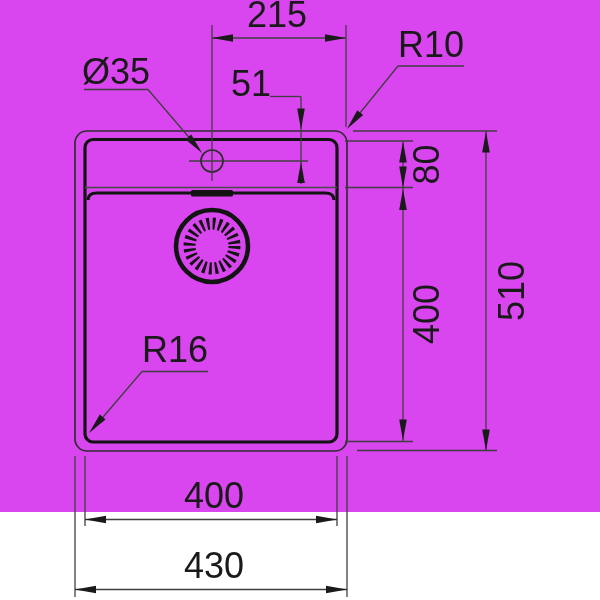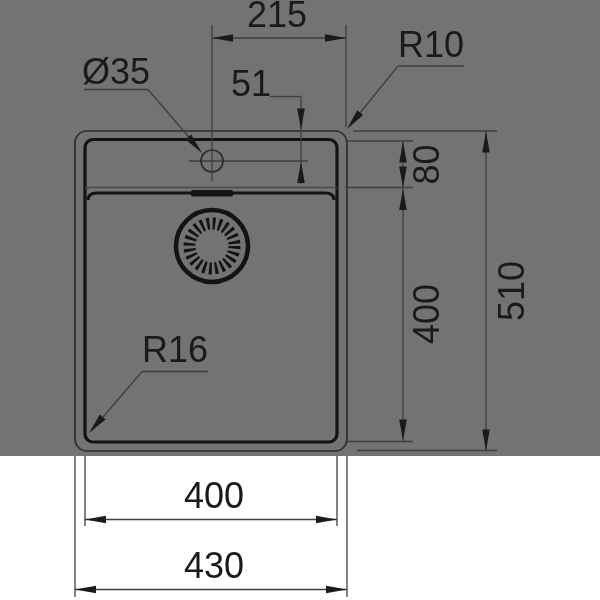--- a/index.html
+++ b/index.html
@@ -6,22 +6,22 @@
     margin: 0;
     padding: 0;
     background: #ffffff;
     width: 600px;
     height: 600px;
     overflow: hidden;
   }
   .canvas {
     position: relative;
     width: 600px;
-    height: 456px;
-    background: #737373;
+    height: 512px;
+    background: #d946ef;
   }
   svg { display: block; }
   .thin   { stroke: #3f3f3f; stroke-width: 1.3; fill: none; }
   .ref    { stroke: #4a4a4a; stroke-width: 1.4; fill: none; }
   .med    { stroke: #2e2e2e; stroke-width: 1.7; fill: none; }
   .thick  { stroke: #131313; stroke-width: 3.2; fill: none; }
   .arrow  { fill: #1a1a1a; stroke: none; }
   .slot   { fill: #131313; stroke: none; }
   text.dim {
     font-family: "Liberation Sans", "DejaVu Sans", sans-serif;

